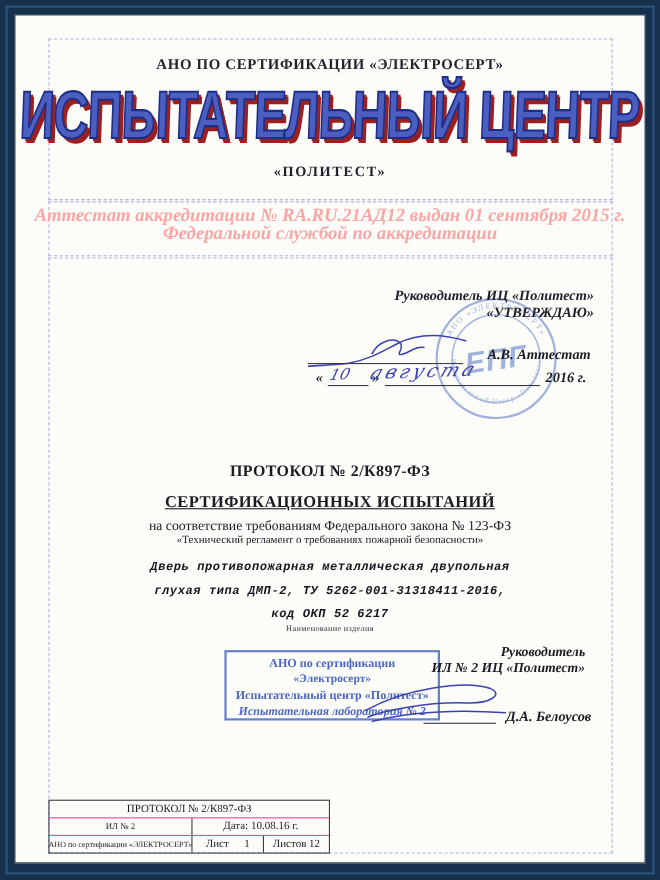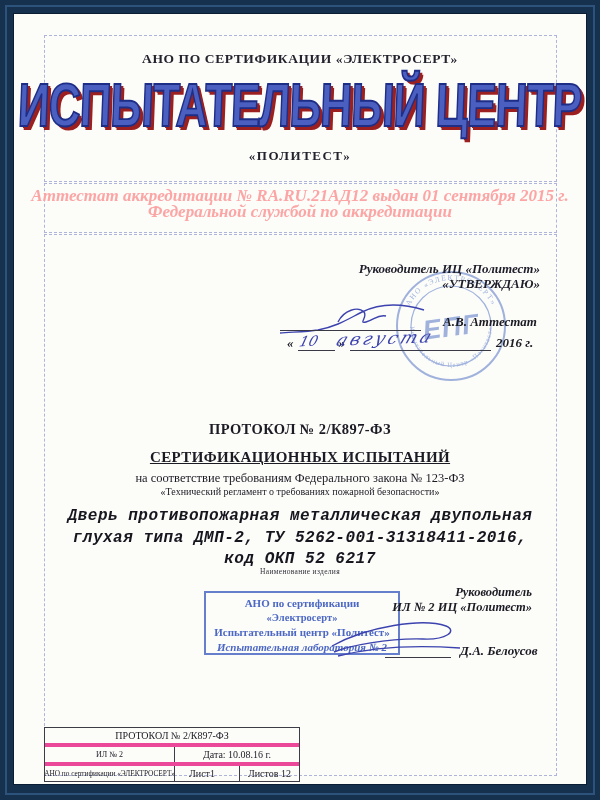--- a/index.html
+++ b/index.html
@@ -51,21 +51,21 @@
   .hand-month{left:338px;top:328px;font-size:17px;letter-spacing:3px;transform:skewX(-22deg) rotate(-2deg);}
 
   .round-stamp{left:393px;top:268px;width:116px;height:116px;z-index:3;opacity:.8;}
 
   .protocol-title{top:421px;font-weight:bold;font-size:14.5px;letter-spacing:.4px;}
   .protocol-sub{top:449px;font-weight:bold;font-size:15px;letter-spacing:.4px;text-decoration:underline;}
   .basis1{top:471px;font-size:12.5px;}
   .basis2{top:486px;font-size:10px;}
 
   .product{top:506px;font-family:"Liberation Mono",monospace;font-weight:bold;font-style:italic;
-           font-size:16px;line-height:21.5px;letter-spacing:.5px;color:#16161f;}
+           font-size:11px;line-height:21.5px;letter-spacing:.5px;color:#16161f;}
   .product-caption{top:567px;font-size:7.5px;color:#33333c;letter-spacing:.3px;}
 
   .lab-stamp{left:204px;top:591px;width:196px;height:64px;border:2px solid rgba(75,105,196,.85);
              text-align:center;color:#4c68c4;padding-top:3px;box-sizing:border-box;z-index:3;}
   .lab-stamp div{line-height:14.5px;}
   .ls1{font-weight:bold;font-size:11px;}
   .ls2{font-weight:bold;font-size:10.5px;}
   .ls3{font-weight:bold;font-size:11px;}
   .ls4{font-weight:bold;font-style:italic;font-size:11px;}
 
@@ -73,27 +73,27 @@
             font-size:12.5px;line-height:15px;z-index:4;}
   .sig-line-2{left:385px;top:657px;width:66px;border-bottom:1px solid #3a3a46;height:0;z-index:4;}
   .lab-head-name{left:460px;top:643px;font-weight:bold;font-style:italic;font-size:13px;z-index:4;}
 
   .sig-svg{position:absolute;z-index:4;}
   #sig1{left:278px;top:300px;}
   #sig2{left:328px;top:616px;}
 
   .ft{left:44px;top:727px;width:254px;border:1px solid #3c3c46;z-index:3;background:transparent;}
   .ft-row{display:flex;height:15px;}
-  .ft-row + .ft-row{border-top:4px solid #ec4899;}
+  .ft-row + .ft-row{border-top:1px solid #ec4899;}
   .ft-c{display:flex;align-items:center;justify-content:center;box-sizing:border-box;white-space:nowrap;}
   .ft-c + .ft-c{border-left:1px solid #3c3c46;}
   .ft-c1{width:129px;flex:none;font-size:8px;}
   .ft-c1.small{font-size:7.3px;}
   .ft-cw{flex:1;font-size:10px;}
-  .ft-sheet{width:65px;flex:none;font-size:10px;justify-content:flex-end;padding:0 24px;}
+  .ft-sheet{width:65px;flex:none;font-size:10px;justify-content:space-between;padding:0 12px;}
   .ft-sheets{flex:1;font-size:10px;}
 </style>
 </head>
 <body>
 
 <div id="doc">
   <div class="page"></div>
   <div class="frame-bevel"></div>
 
   <div class="dashed-box" id="box-header"></div>

